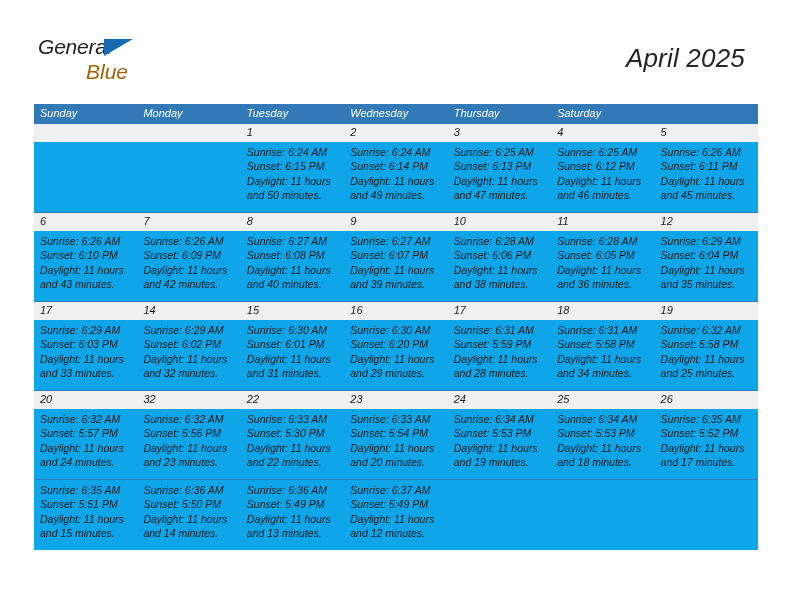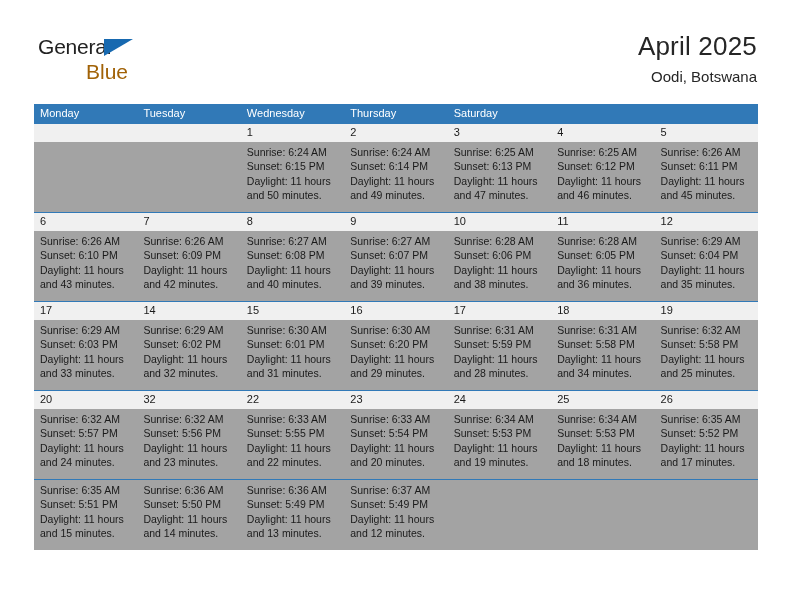--- a/index.html
+++ b/index.html
@@ -14,20 +14,21 @@
     font-family: "Liberation Sans", sans-serif;
     color: #1a1a1a;
     overflow: hidden;
   }
 
   .page {
     position: relative;
     width: 792px;
     height: 612px;
     padding: 0;
+    font-style: italic;
   }
 
   
   .masthead {
     position: absolute;
     left: 0; right: 0;
     top: 0;
     height: 100px;
     padding: 0 34px;
   }
@@ -68,21 +69,21 @@
     position: absolute;
     right: 35px;
     top: 32px;
     text-align: right;
   }
   .cal-title {
     font-size: 26px;
     font-weight: normal;
     color: #262626;
     line-height: 1.15;
-    margin: 0;
+    margin: 12px;
     letter-spacing: 0.2px;
   }
   .cal-subtitle {
     font-size: 15px;
     color: #262626;
     margin: 7px 0 0 0;
     line-height: 1.1;
   }
 
   
@@ -122,21 +123,21 @@
   .week-dates .dnum {
     font-size: 11px;
     color: #1a1a1a;
     padding: 3px 0 0 6px;
     line-height: 1;
   }
 
   .week-body {
     display: grid;
     grid-template-columns: repeat(7, 1fr);
-    background: #a3a3a3;
+    background: #0ea5e9;
     min-height: 70px;
     padding-top: 3px;
   }
   .cell {
     padding: 0 6px 0 6px;
   }
   .cell .ln {
     font-size: 10.5px;
     line-height: 14.4px;
     color: #1a1a1a;
@@ -151,27 +152,27 @@
   <div class="masthead">
 
     <div class="brand">
       <span class="brand-row1">General</span>
       <span class="brand-tri"></span>
       <span class="brand-row2">Blue</span>
     </div>
 
     <div class="title-block">
       <h1 class="cal-title">April 2025</h1>
-      <p class="cal-subtitle">Oodi, Botswana</p>
     </div>
 
   </div>
 
   <div class="calendar">
     <div class="weekday-header" id="weekday-header">
+        <div class="wd">Sunday</div>
         <div class="wd">Monday</div>
         <div class="wd">Tuesday</div>
         <div class="wd">Wednesday</div>
         <div class="wd">Thursday</div>
         <div class="wd">Saturday</div>
       </div>
     <div id="weeks-container">
         <div class="week">
           <div class="week-dates">
             <div class="dnum"></div>
@@ -345,21 +346,21 @@
               <div class="ln">and 24 minutes.</div>
             </div>
             <div class="cell">
               <div class="ln">Sunrise: 6:32 AM</div>
               <div class="ln">Sunset: 5:56 PM</div>
               <div class="ln">Daylight: 11 hours</div>
               <div class="ln">and 23 minutes.</div>
             </div>
             <div class="cell">
               <div class="ln">Sunrise: 6:33 AM</div>
-              <div class="ln">Sunset: 5:55 PM</div>
+              <div class="ln">Sunset: 5:30 PM</div>
               <div class="ln">Daylight: 11 hours</div>
               <div class="ln">and 22 minutes.</div>
             </div>
             <div class="cell">
               <div class="ln">Sunrise: 6:33 AM</div>
               <div class="ln">Sunset: 5:54 PM</div>
               <div class="ln">Daylight: 11 hours</div>
               <div class="ln">and 20 minutes.</div>
             </div>
             <div class="cell">

